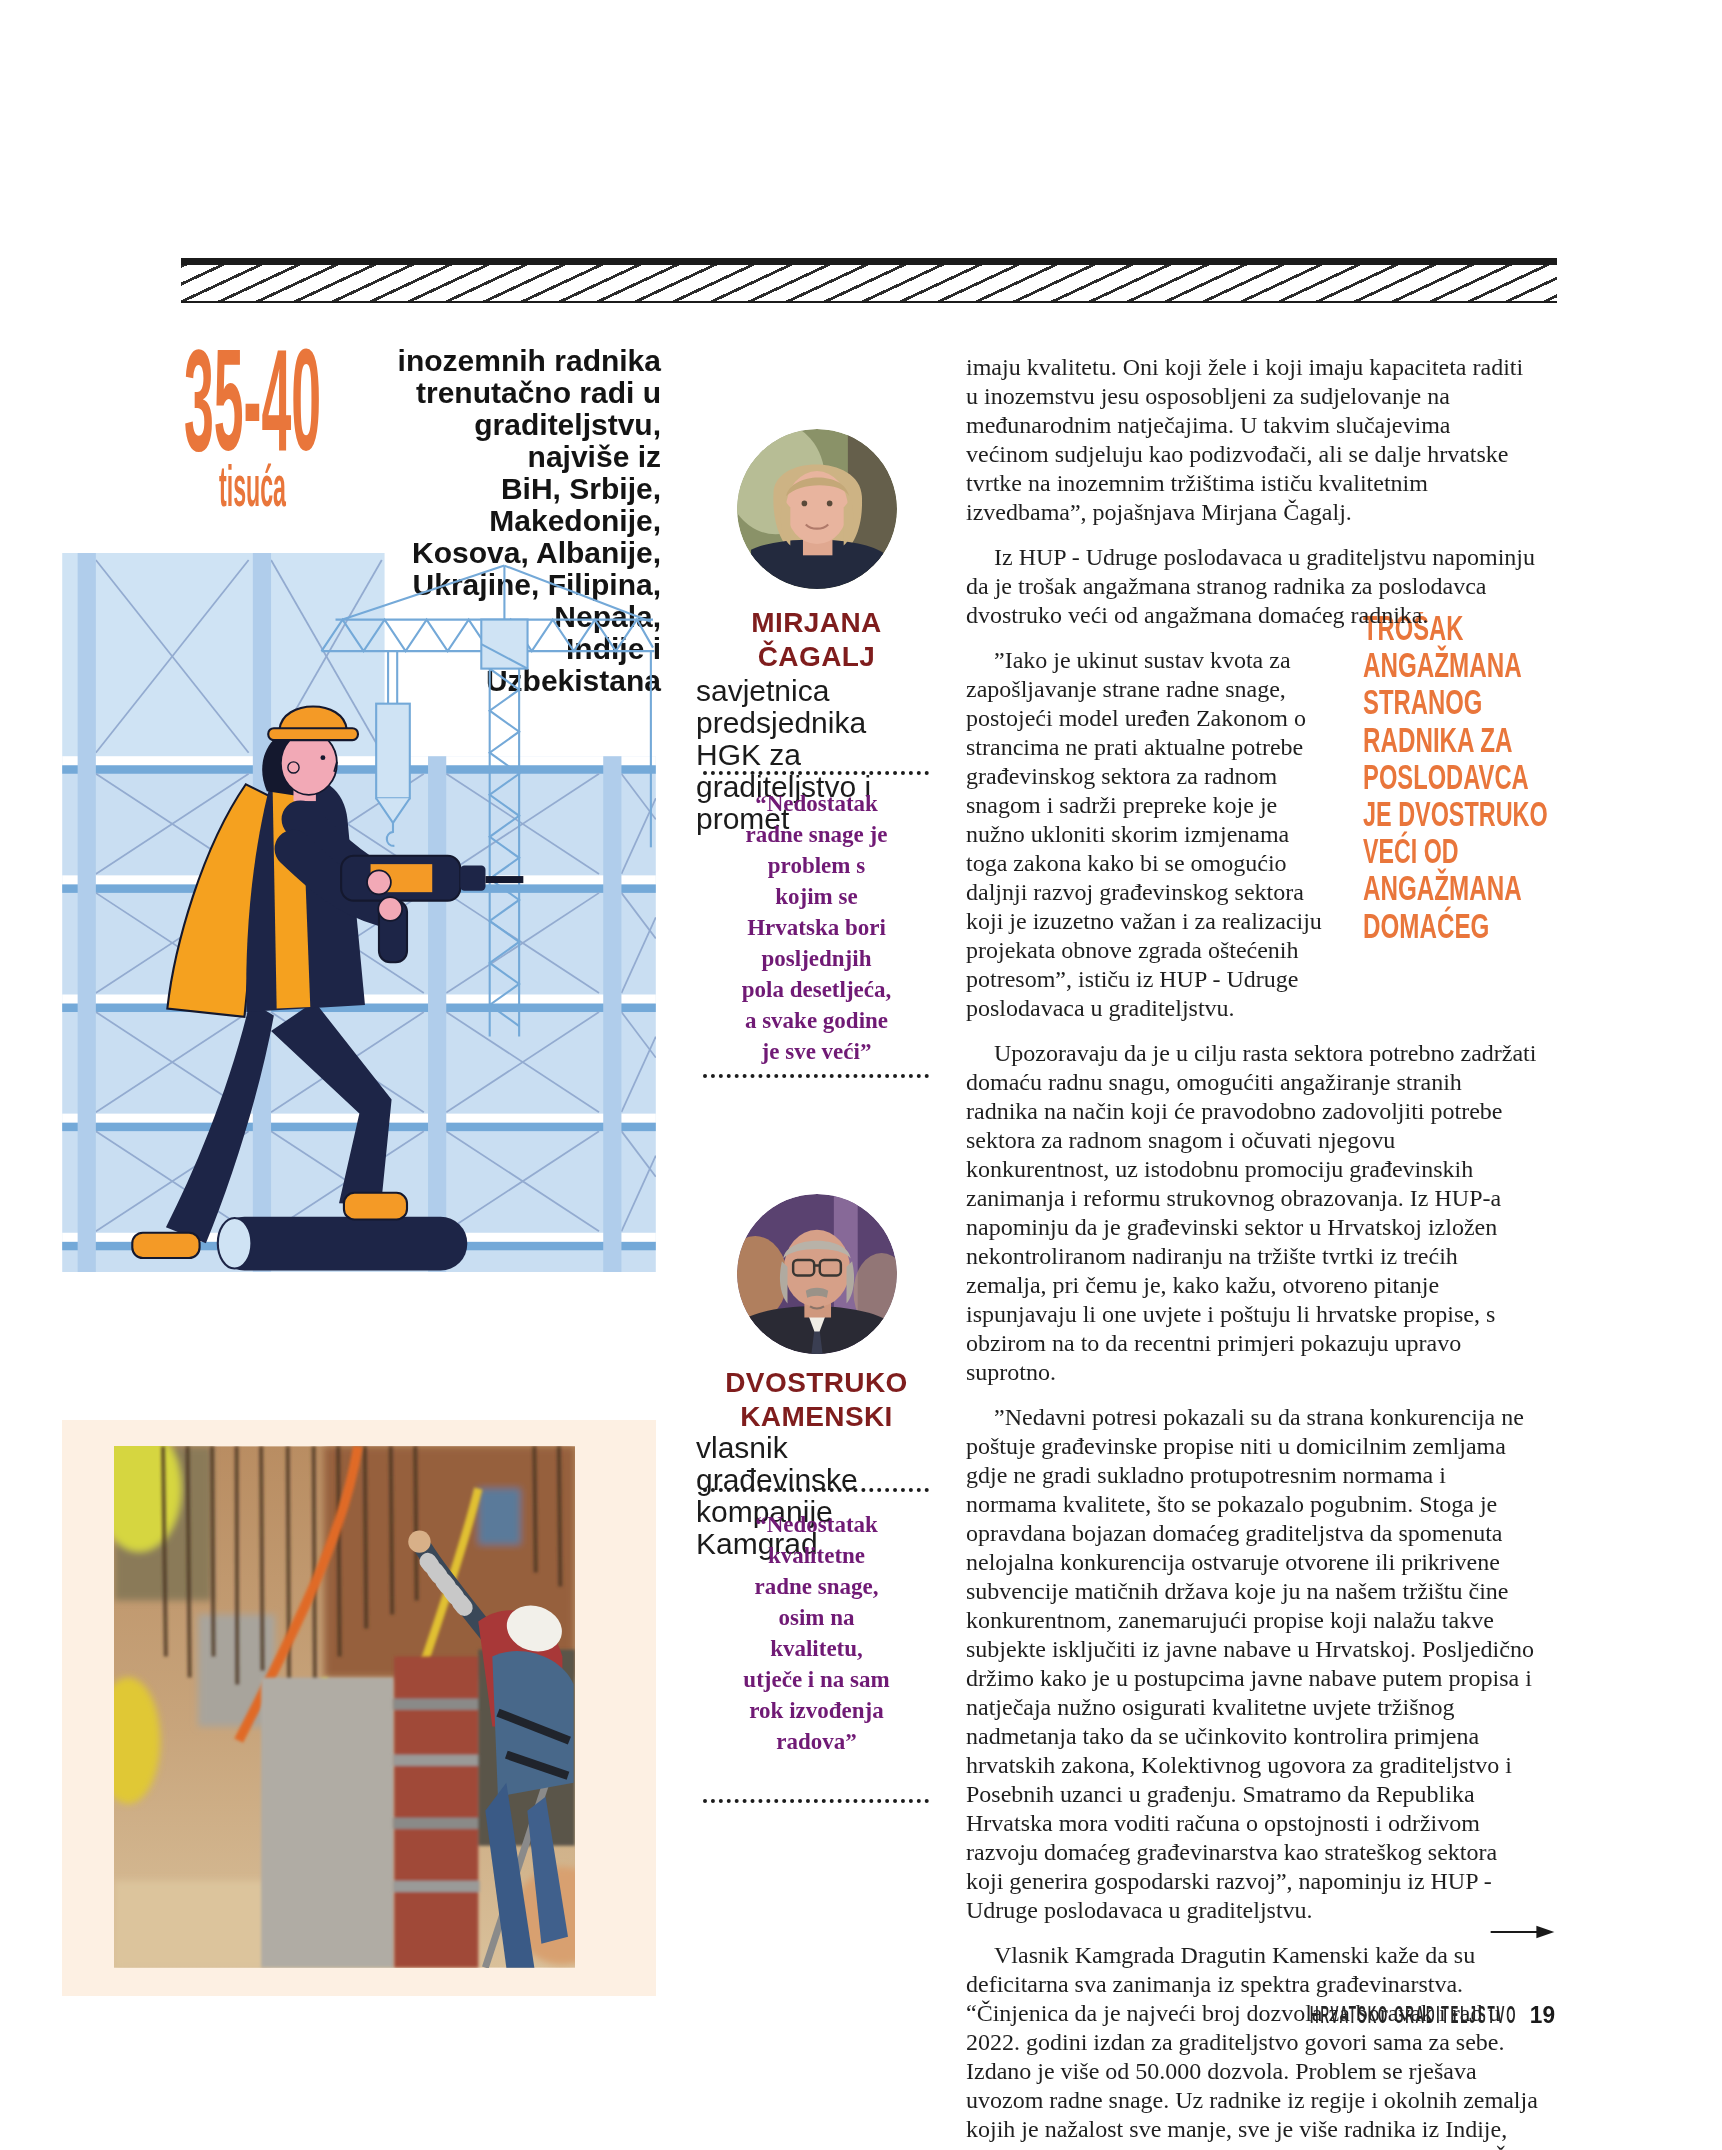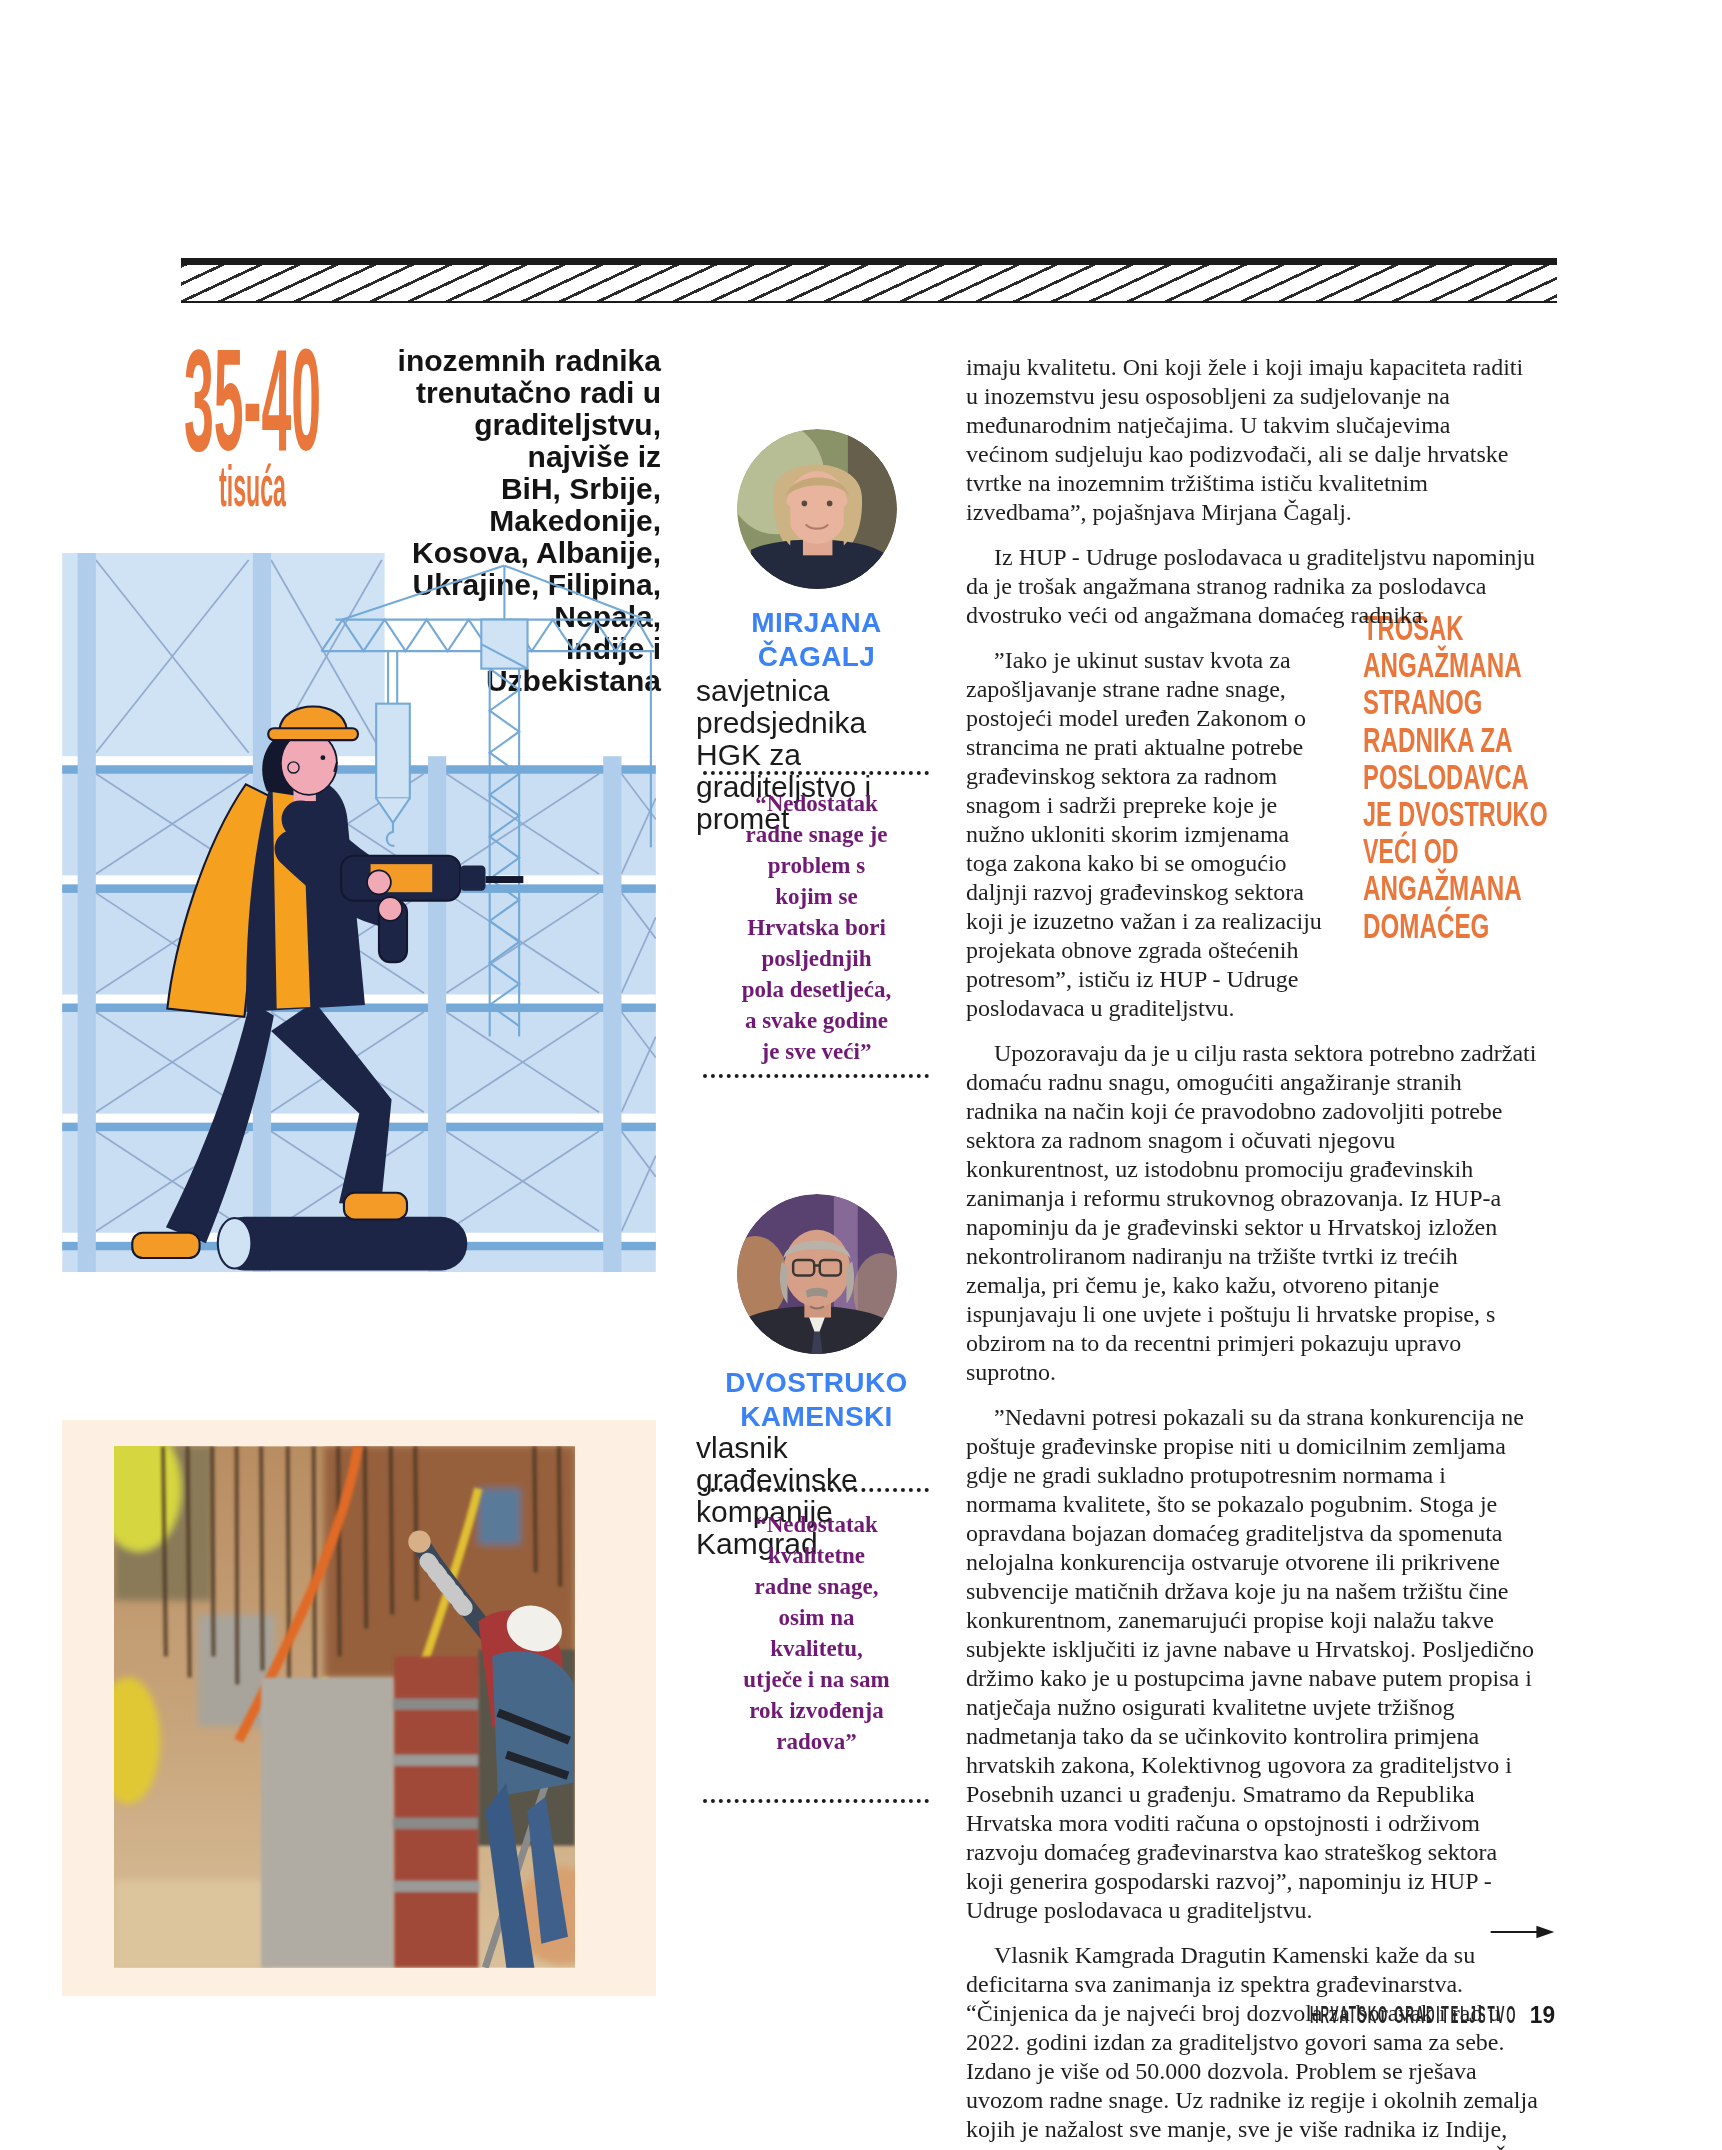--- a/index.html
+++ b/index.html
@@ -31,21 +31,21 @@
   
   .illo{position:absolute;left:62px;top:553px;width:594px;height:719px;}
   .photo-panel{position:absolute;left:62px;top:1420px;width:594px;height:576px;background:#fdf0e3;}
   .photo{position:absolute;left:52px;top:26px;width:461px;height:522px;overflow:hidden;}
 
   
   .mid{position:absolute;left:696px;top:0;width:241px;height:2151px;}
   .mid > *{position:absolute;left:0;width:100%;box-sizing:border-box;}
   .portrait{display:flex;justify-content:center;}
   .portrait svg{border-radius:50%;display:block;}
-  .pname{font-weight:700;font-size:28px;line-height:34px;text-align:center;color:#3b82f6;white-space:pre-line;letter-spacing:0.4px;}
+  .pname{font-weight:700;font-size:28px;line-height:34px;text-align:center;color:#7f1d1d;white-space:pre-line;letter-spacing:0.4px;}
   .prole{font-size:30px;line-height:32px;text-align:left;color:#1b1b1b;white-space:pre-line;}
   .dotrule{left:7px;width:226px;border-top:4.9px dotted #1c1c1c;height:0;}
   .pquote{
     font-family:"Liberation Serif",serif;font-weight:700;
     font-size:23px;line-height:31px;text-align:center;color:#701a75;white-space:pre-line;
   }
 
   
   .article{position:absolute;left:950px;top:337px;width:604px;color:#1f1f1f;}
   .article p{

